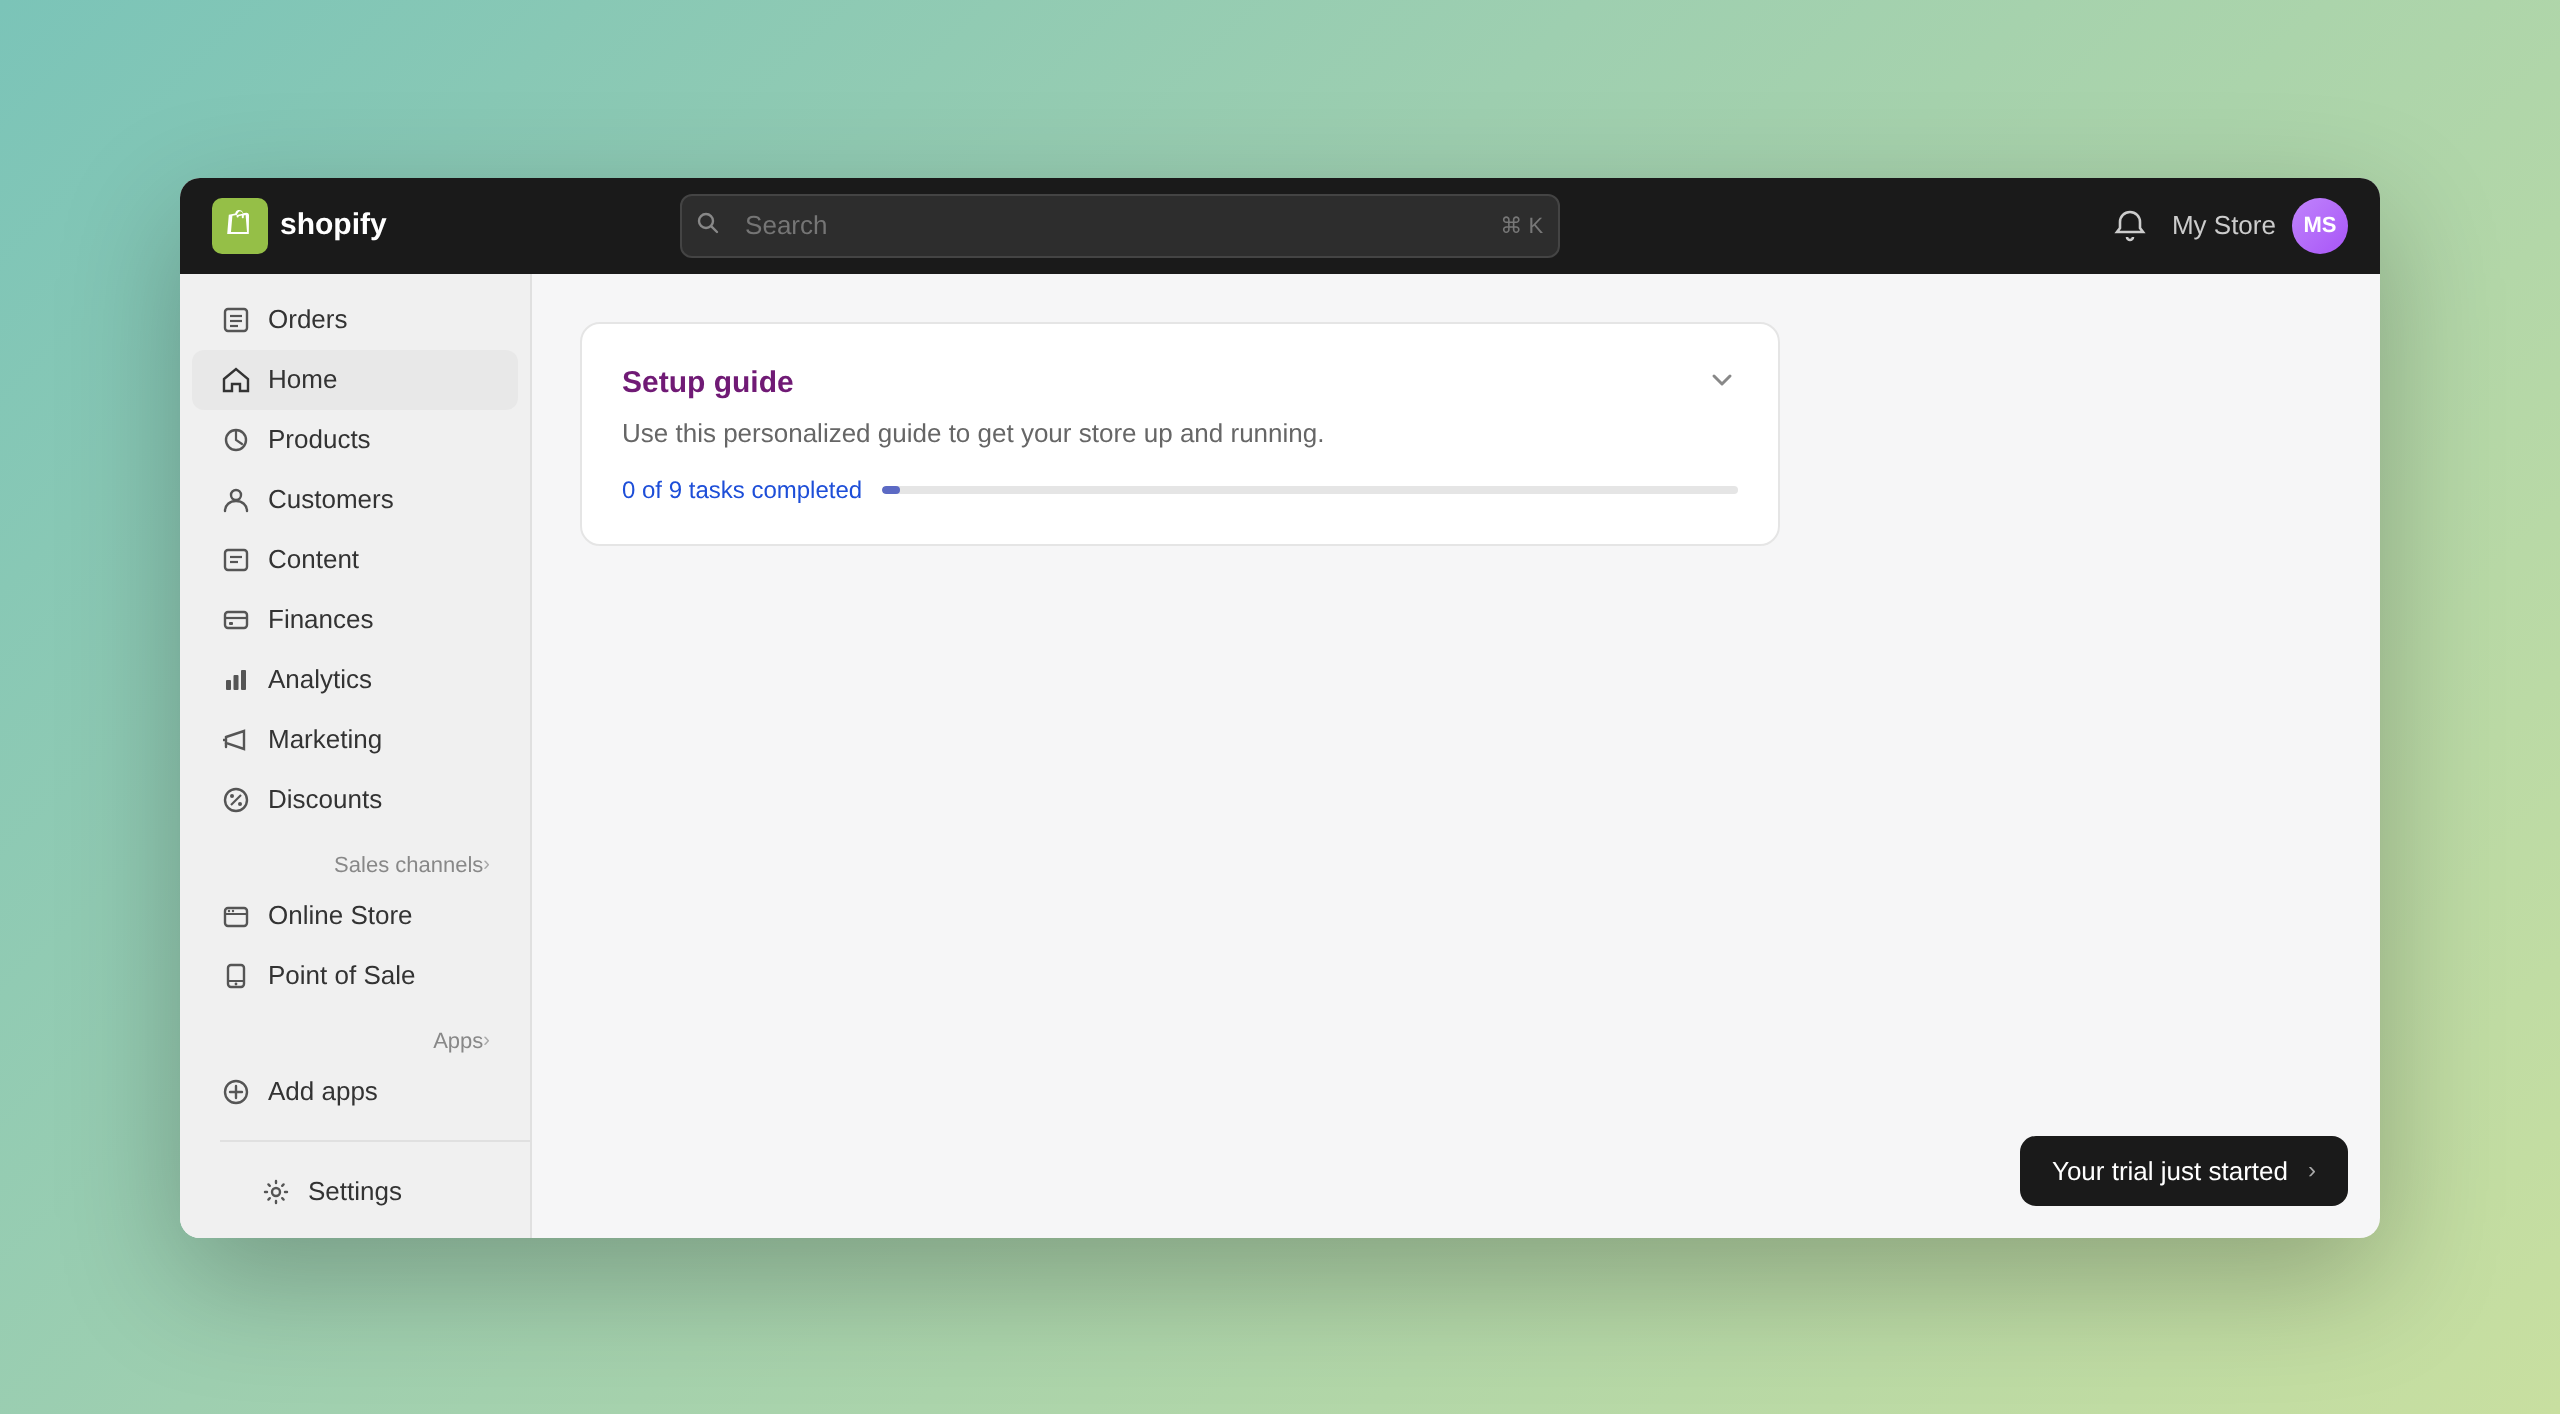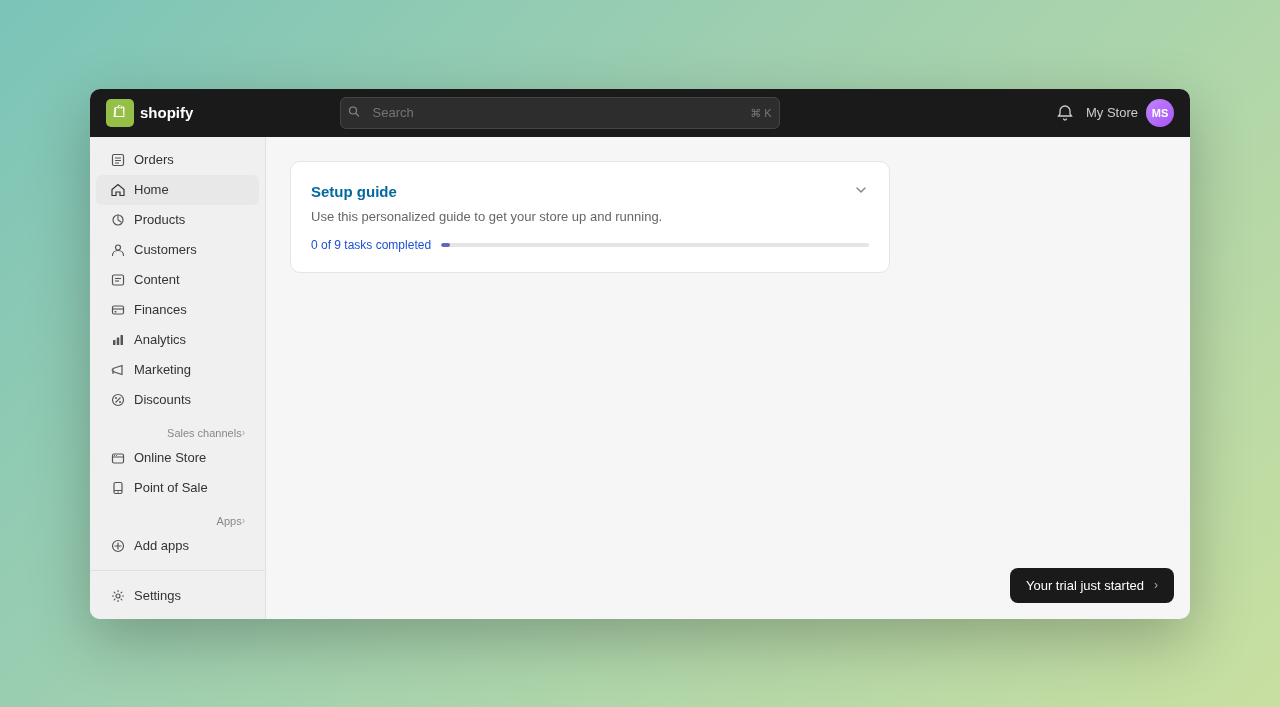--- a/index.html
+++ b/index.html
@@ -202,20 +202,21 @@
       font-size: 13px;
       color: #333;
       border-radius: 6px;
       margin: 6px 6px 0;
     }
 
     .sidebar-bottom {
       margin-top: auto;
       border-top: 1px solid #e0e0e0;
       padding-top: 4px;
+      margin-left: 20px;
     }
 
     
     .content {
       flex: 1;
       padding: 24px;
       overflow-y: auto;
       position: relative;
     }
 
@@ -231,21 +232,21 @@
     .setup-card-header {
       display: flex;
       align-items: center;
       justify-content: space-between;
       margin-bottom: 8px;
     }
 
     .setup-card-title {
       font-size: 15px;
       font-weight: 600;
-      color: #0369a1;
+      color: #701a75;
     }
 
     .setup-card-desc {
       font-size: 13px;
       color: #666;
       margin-bottom: 14px;
     }
 
     .setup-card-footer {
       display: flex;

